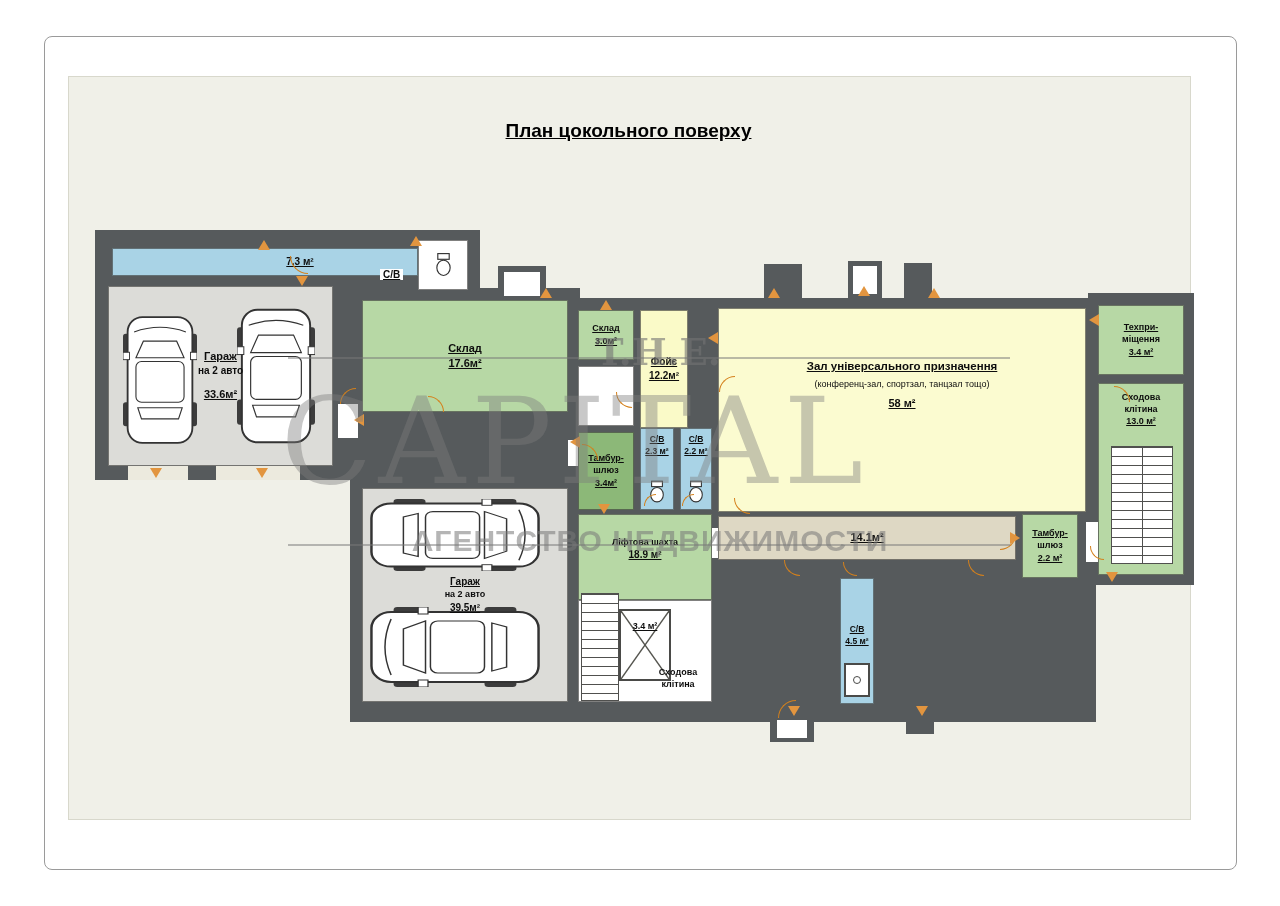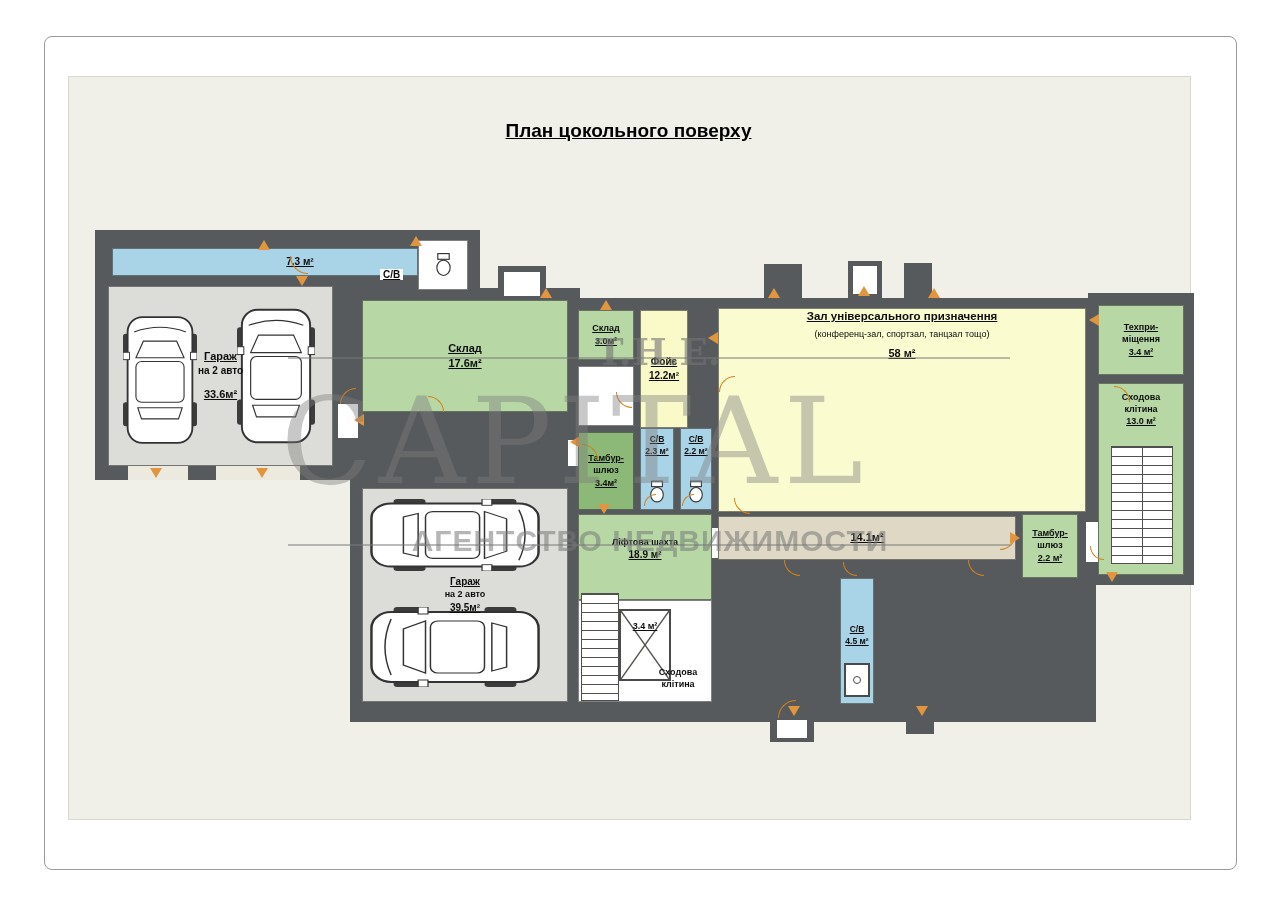--- a/index.html
+++ b/index.html
@@ -148,21 +148,21 @@
     </div>
   </div>
 
   <div class="room" style="left:640px;top:310px;width:48px;height:118px;background:#fafac8;text-align:right;">
     <div class="rl">
       <span class="lbl s10">Фойє</span>
       <span class="lbl s10">12.2м²</span>
     </div>
   </div>
 
-  <div class="room" style="left:718px;top:308px;width:368px;height:204px;background:#fbfbd0;justify-content:flex-start;">
+  <div class="room" style="left:718px;top:308px;width:368px;height:204px;background:#fbfbd0;justify-content:flex-start;padding-top:50px;">
     <div class="rl" style="gap:6px;">
       <span class="lbl s12">Зал універсального призначення</span>
       <span class="sub">(конференц-зал, спортзал, танцзал тощо)</span>
       <span class="lbl" style="">58 м²</span>
     </div>
   </div>
 
   <div class="room" style="left:578px;top:432px;width:56px;height:78px;background:#8cb878;">
     <div class="rl">
       <span class="lbl s9">Тамбур-</span>

